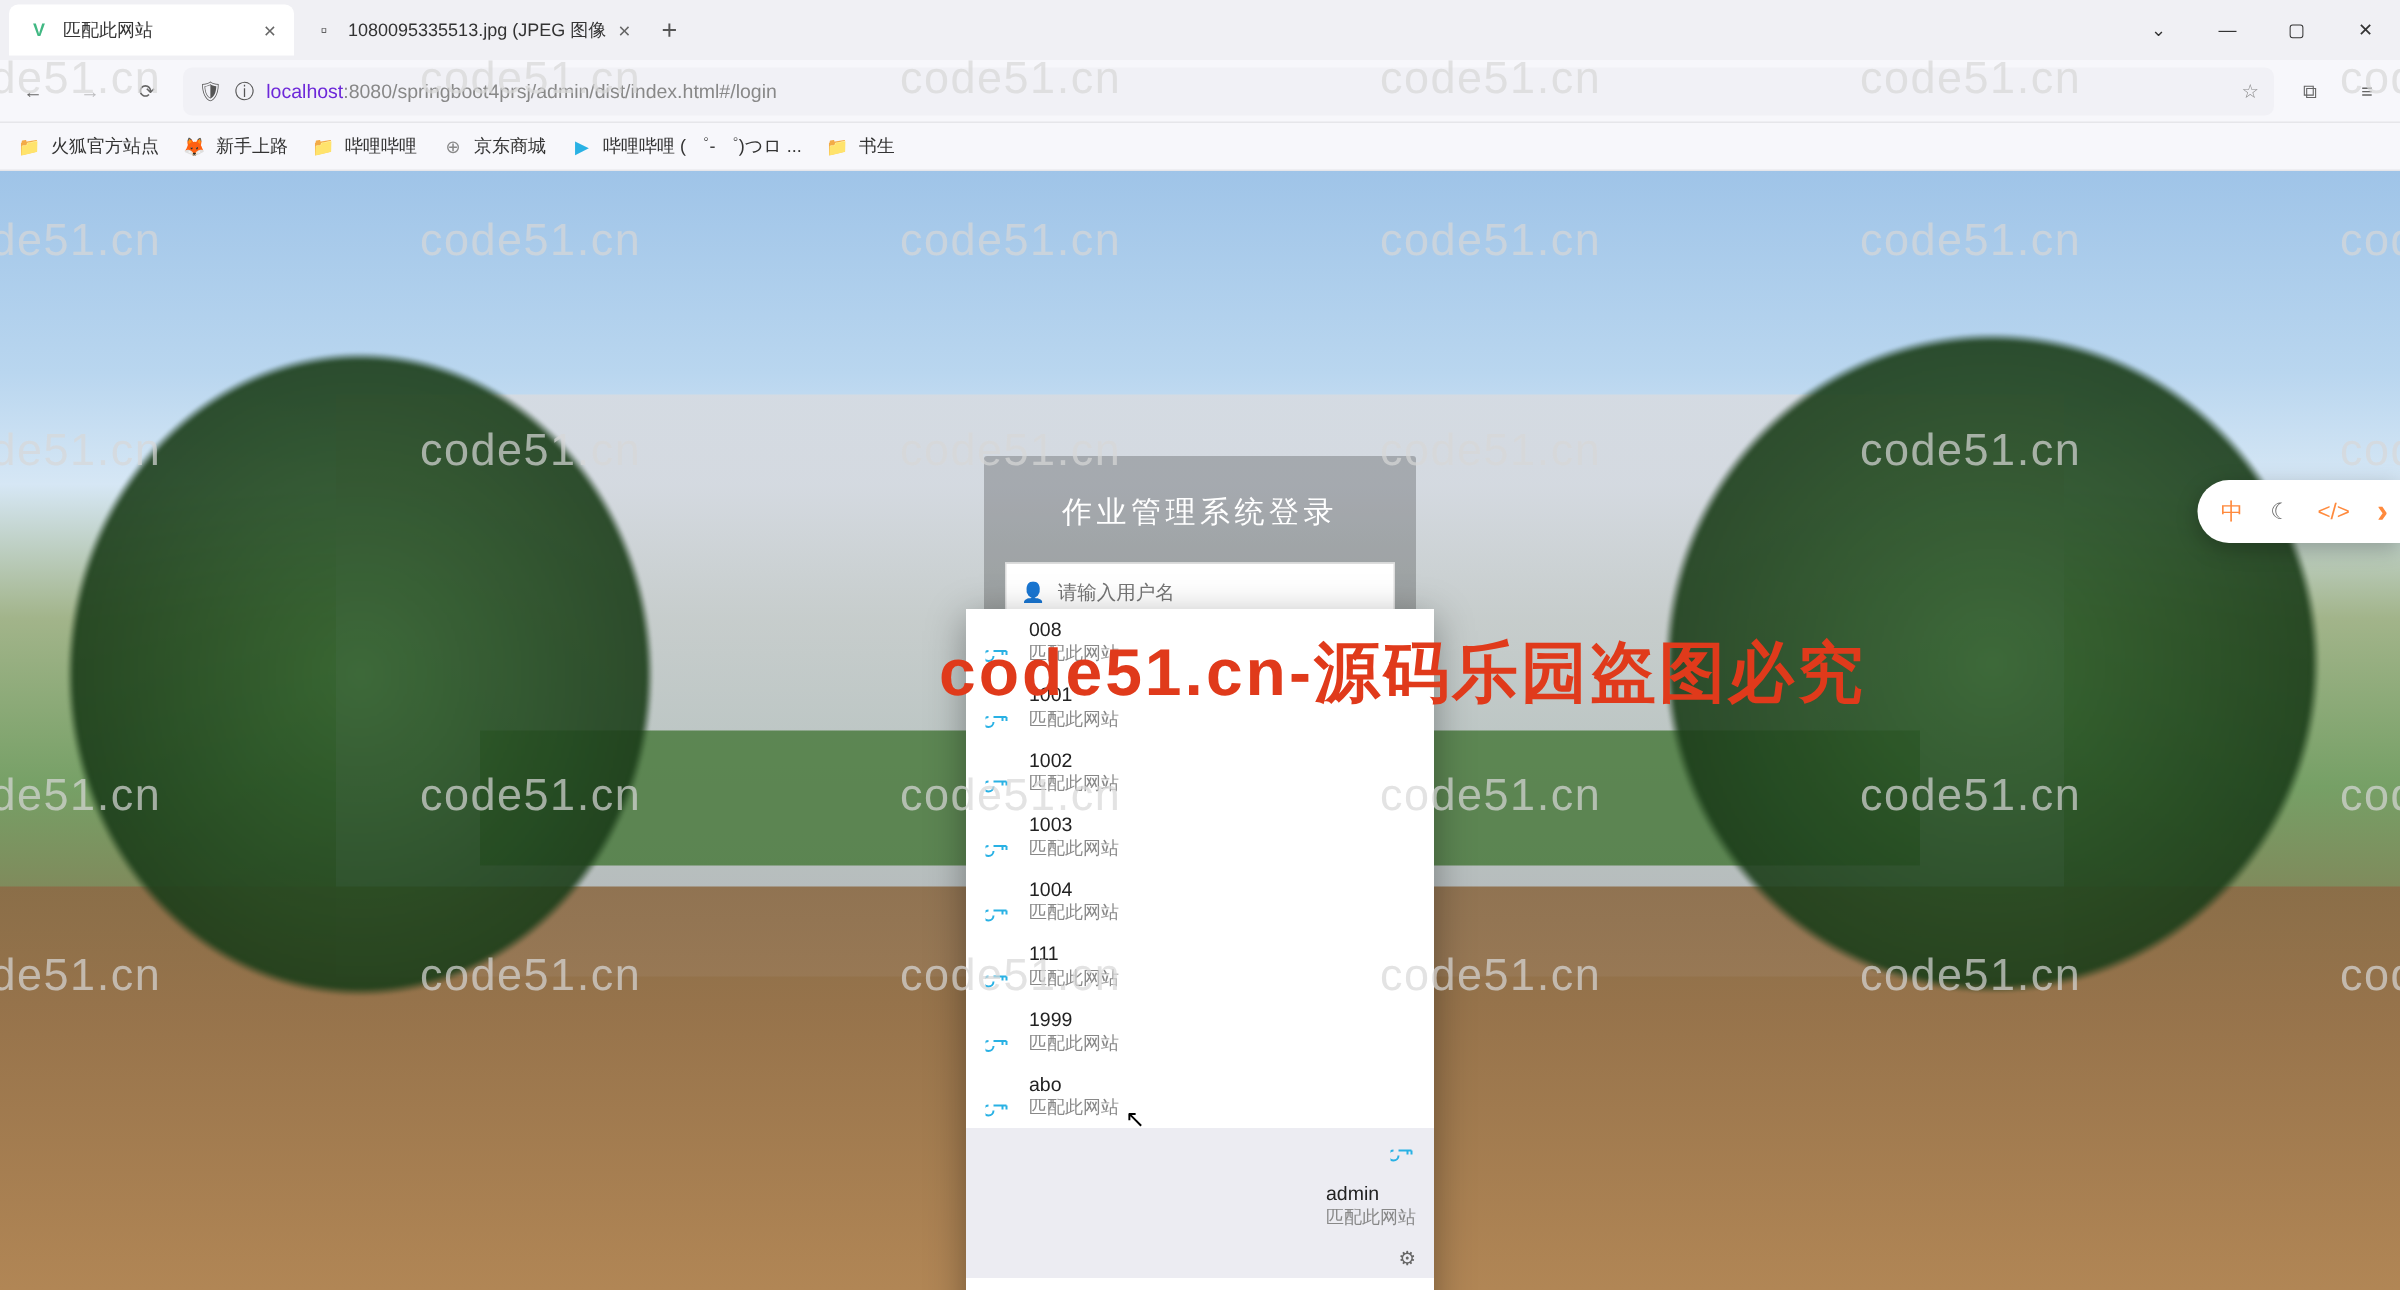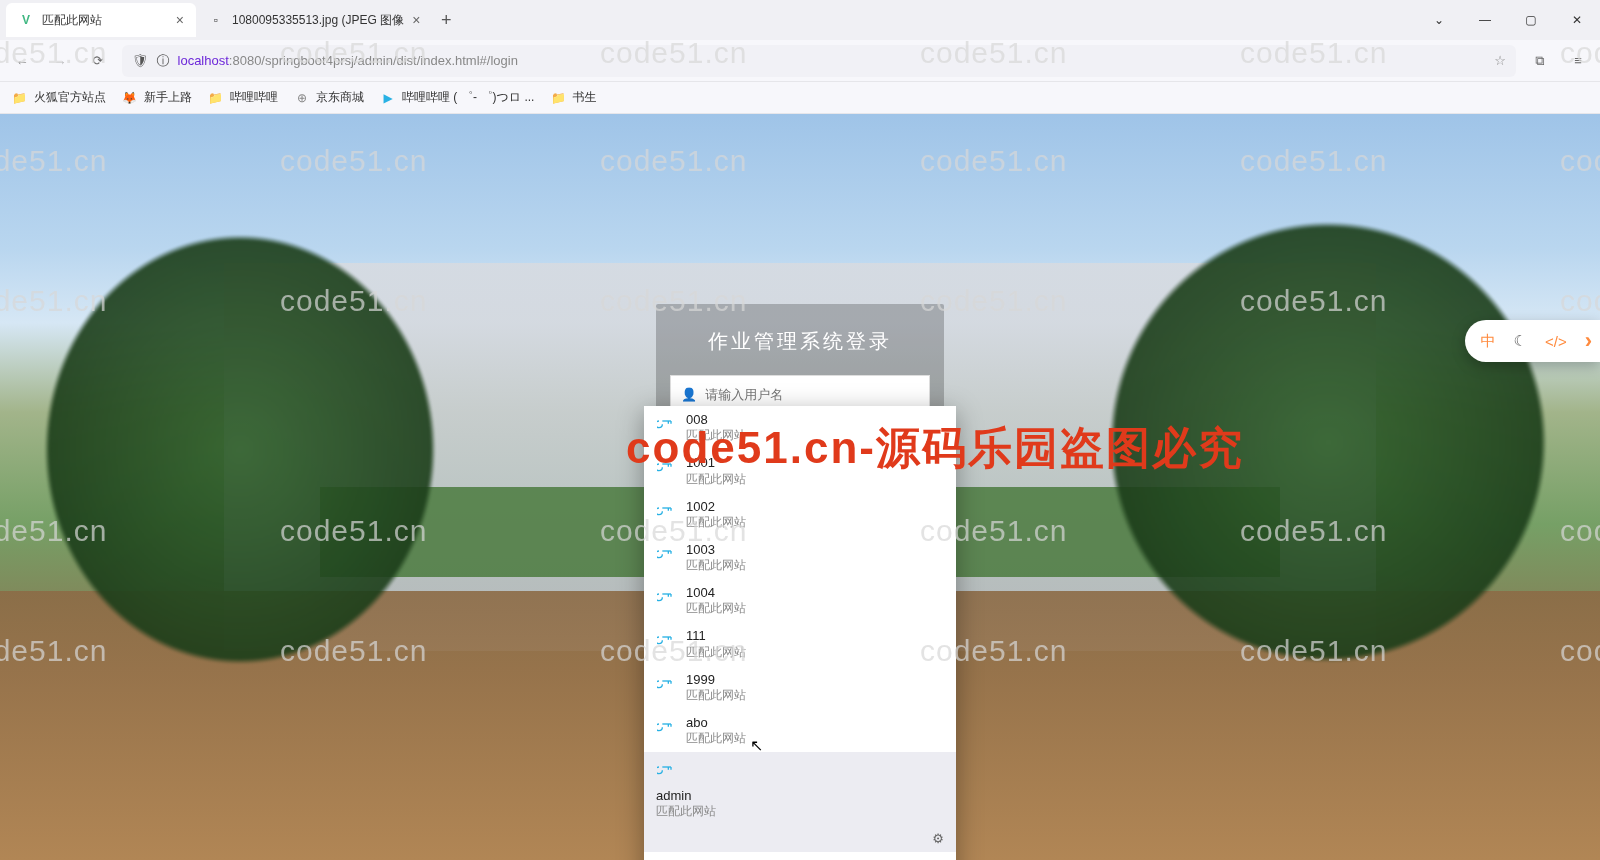--- a/index.html
+++ b/index.html
@@ -36,21 +36,21 @@
   .treeL { position:absolute; left: -2%; top: 5%; width: 34%; height: 80%; background: radial-gradient(closest-side,#2f5f2a,#1c3e1a 70%,transparent 72%); filter: blur(1px); opacity:.9;}
   .treeR { position:absolute; right: -2%; top: 3%; width: 38%; height: 82%; background: radial-gradient(closest-side,#2f5f2a,#1c3e1a 70%,transparent 72%); filter: blur(1px); opacity:.9;}
 
   .logincard { position: absolute; left: 50%; top: 190px; transform: translateX(-50%); width: 288px; background: rgba(0,0,0,0.22); padding: 24px 0 10px; border-radius: 2px; }
   .logincard h2 { color: #fff; font-weight: 400; text-align: center; font-size: 20px; letter-spacing: 3px; margin-bottom: 20px; }
   .ufield { margin: 0 14px; height: 38px; background: #fff; border: 1px solid #ddd; display: flex; align-items: center; padding: 0 10px; gap: 8px; }
   .ufield .ui { color: #bbb; }
   .ufield input { border: none; outline: none; flex: 1; font-size: 13px; background: transparent; }
 
   .autolist { position: absolute; left: 50%; top: 292px; transform: translateX(-50%); width: 312px; background: #fff; box-shadow: 0 6px 24px rgba(0,0,0,.35); max-height: 480px; overflow: hidden; }
-  .arow { display: flex; align-items: flex-start; padding: 6px 12px; gap: 12px; }
+  .arow { display: flex; align-items: flex-end; padding: 6px 12px; gap: 12px; }
   .arow:hover, .arow.selected { background: #ececf2; flex-direction: column; }
   .arow .aico { width: 18px; height: 18px; display: flex; align-items: center; justify-content: center; }
   .arow .aico svg { width: 16px; height: 16px; }
   .arow .txt { display: flex; flex-direction: column; line-height: 1.25; }
   .arow .name { font-size: 13px; color: #222; }
   .arow .sub  { font-size: 12px; color: #888; }
   .arow .gear { margin-left: auto; color: #666; display: none; }
   .arow.selected .gear { display: block; }
 
   .cursor { position: absolute; left: 50%; top: 622px; transform: translateX(-50px); font-size: 16px; color: #000; pointer-events:none;}

